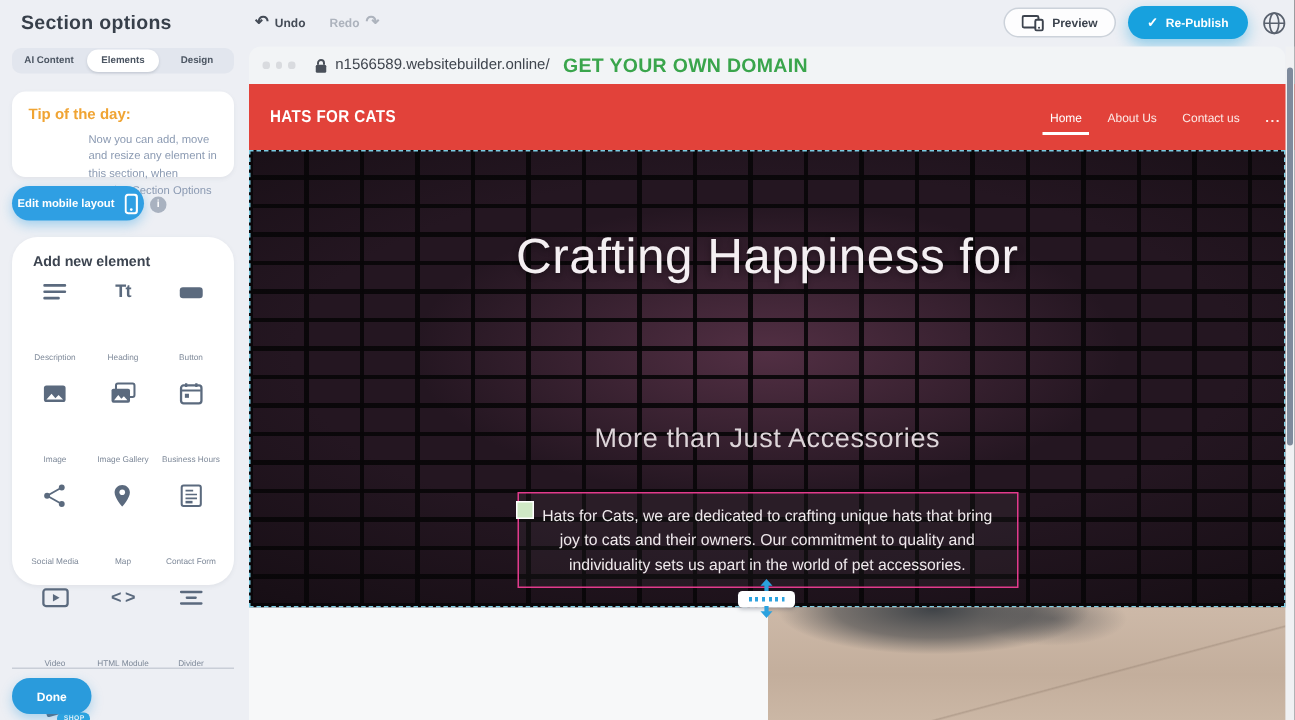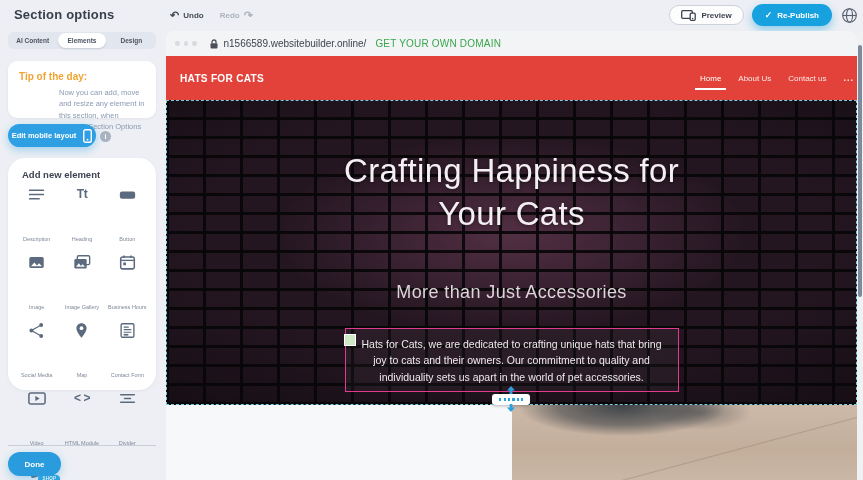--- a/index.html
+++ b/index.html
@@ -47,21 +47,21 @@
   .sidebar-divider { position:absolute; left:8px; top:445px; width:148px; height:1px; background:#c9ced7; }
   .done-btn { position:absolute; left:8px; top:452px; width:53px; height:24px; border-radius:13px; background:#2a9bdc; color:#fff; font-size:8px; font-weight:bold; display:flex; align-items:center; justify-content:center; cursor:pointer; box-shadow:0 3px 8px rgba(42,155,220,.35); }
 
   
   .preview { position:absolute; left:166px; top:31px; width:691px; height:449px; }
   .browser-bar { position:absolute; left:0; top:0; width:691px; height:25px; background:#f2f4f6; border-radius:8px 8px 0 0; display:flex; align-items:center; }
   .dots { display:flex; gap:4px; margin-left:9px; }
   .dot { width:4.5px; height:4.5px; border-radius:50%; background:#d9dbdf; }
   .lock-wrap { margin-left:13px; display:flex; align-items:center; }
   .url-text { margin-left:6px; font-size:10px; color:#3f454e; }
-  .domain-cta { margin-left:9px; font-size:10px; font-weight:normal; color:#3aa54c; letter-spacing:.2px; cursor:pointer; }
+  .domain-cta { margin-left:9px; font-size:13px; font-weight:bold; color:#3aa54c; letter-spacing:.2px; cursor:pointer; }
 
   .site-header { position:absolute; left:0; top:25px; width:714px; height:44px; background:#e2423a; display:flex; align-items:center; }
   .site-logo { margin-left:14px; color:#fff; font-size:11.5px; font-weight:bold; letter-spacing:.3px; transform:scaleX(.88); transform-origin:left center; white-space:nowrap; }
   .site-nav { position:absolute; right:26px; top:0; height:44px; display:flex; align-items:center; gap:17px; }
   .nav-item { position:relative; color:#fce9e6; font-size:8px; cursor:pointer; }
   .nav-item.active { color:#fff; }
   .nav-item.active::after { content:""; position:absolute; left:-5px; right:-5px; bottom:-7px; height:1.5px; background:#fff; }
   .nav-more { color:#fce9e6; font-size:9px; font-weight:bold; cursor:pointer; letter-spacing:1px; }
 
   .hero { position:absolute; left:0; top:69px; width:691px; height:305px;
@@ -305,21 +305,20 @@
         <span class="nav-item active">Home</span>
         <span class="nav-item">About Us</span>
         <span class="nav-item">Contact us</span>
         <span class="nav-more">...</span>
       </div>
     </div>
 
     <div class="hero">
       <div class="hero-title">
         <span>Crafting Happiness for</span><br>
-        <span>Your Cats</span>
       </div>
       <div class="hero-subtitle">More than Just Accessories</div>
       <div class="hero-textbox">
         <div class="drag-handle"></div>
         <div class="hero-text">Hats for Cats, we are dedicated to crafting unique hats that bring joy to cats and their owners. Our commitment to quality and individuality sets us apart in the world of pet accessories.</div>
       </div>
       <div class="hero-selection"></div>
     </div>
 
     <div class="bottom-left"></div>

